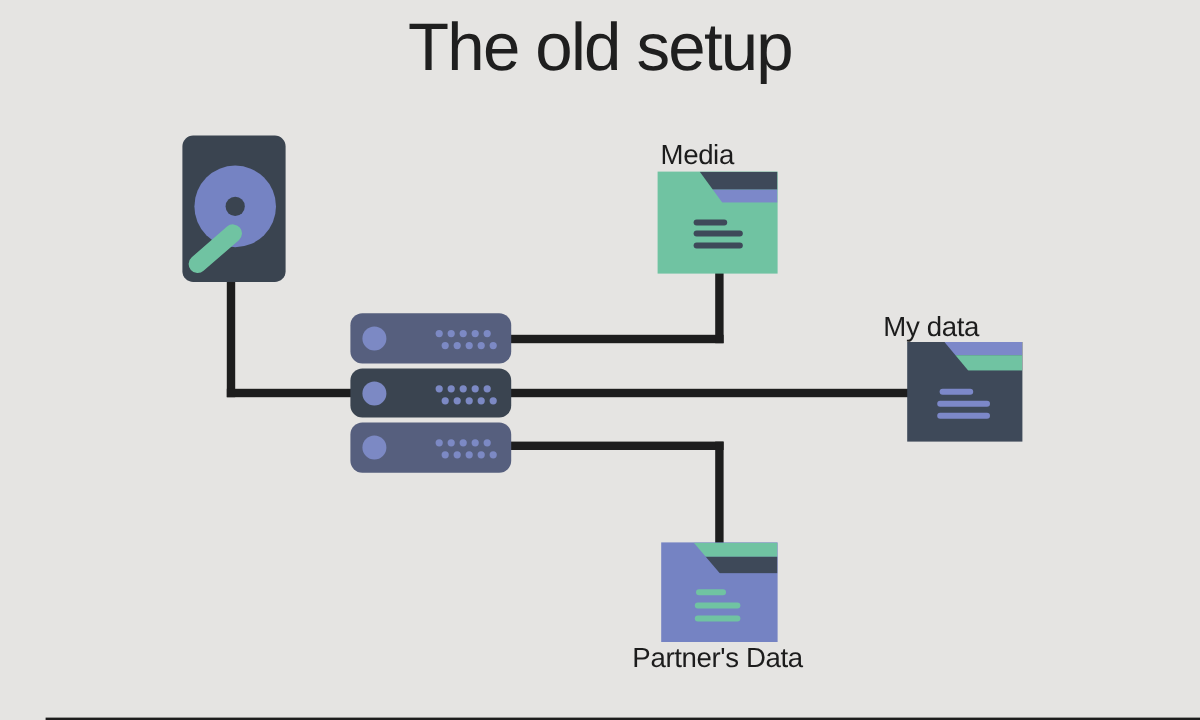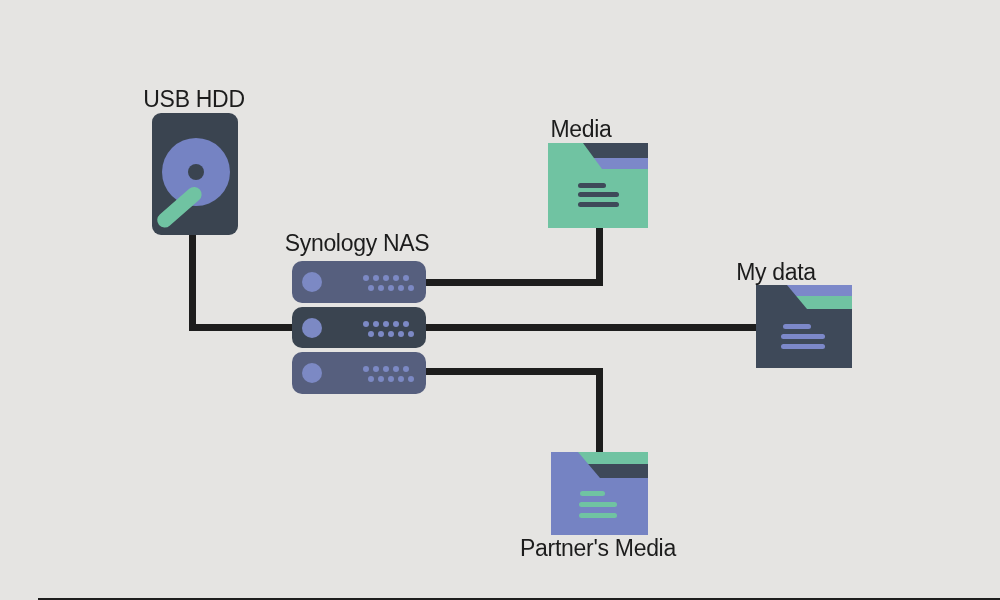--- a/index.html
+++ b/index.html
@@ -103,38 +103,37 @@
   #lbl-nas     { left:357px; top:230px; }
   #lbl-media   { left:581px; top:116px; }
   #lbl-mydata  { left:776px; top:259px; }
   #lbl-partner { left:598px; top:535px; }
 </style>
 </head>
 <body>
 
 <div class="canvas">
 
+  <div class="title">The old setup</div>
 
   <div class="line" id="c-hdd-v"></div>
   <div class="line" id="c-hdd-h"></div>
   <div class="line" id="c-media-h"></div>
   <div class="line" id="c-media-v"></div>
   <div class="line" id="c-mydata-h"></div>
   <div class="line" id="c-partner-h"></div>
   <div class="line" id="c-partner-v"></div>
   <div class="line" id="bottom-edge"></div>
 
-  <div class="node-label" id="lbl-hdd">USB HDD</div>
   <div class="hdd-body">
     <div class="hdd-platter"></div>
     <div class="hdd-hole"></div>
     <div class="hdd-arm"></div>
   </div>
 
-  <div class="node-label" id="lbl-nas">Synology NAS</div>
   <div class="nas">
     <div class="nas-unit light" id="nas-u1">
       <div class="nas-led"></div>
       <div class="dots">
         <div class="dotrow">
             <span class="dot"></span>
             <span class="dot"></span>
             <span class="dot"></span>
             <span class="dot"></span>
             <span class="dot"></span>
@@ -203,21 +202,21 @@
   <div class="folder" id="folder-mydata">
     <div class="flap">
       <div class="band band1"></div>
       <div class="band band2"></div>
     </div>
     <div class="fline fl1"></div>
     <div class="fline fl2"></div>
     <div class="fline fl3"></div>
   </div>
 
-  <div class="node-label" id="lbl-partner">Partner's Media</div>
+  <div class="node-label" id="lbl-partner">Partner's Data</div>
   <div class="folder" id="folder-partner">
     <div class="flap">
       <div class="band band1"></div>
       <div class="band band2"></div>
     </div>
     <div class="fline fl1"></div>
     <div class="fline fl2"></div>
     <div class="fline fl3"></div>
   </div>
 

